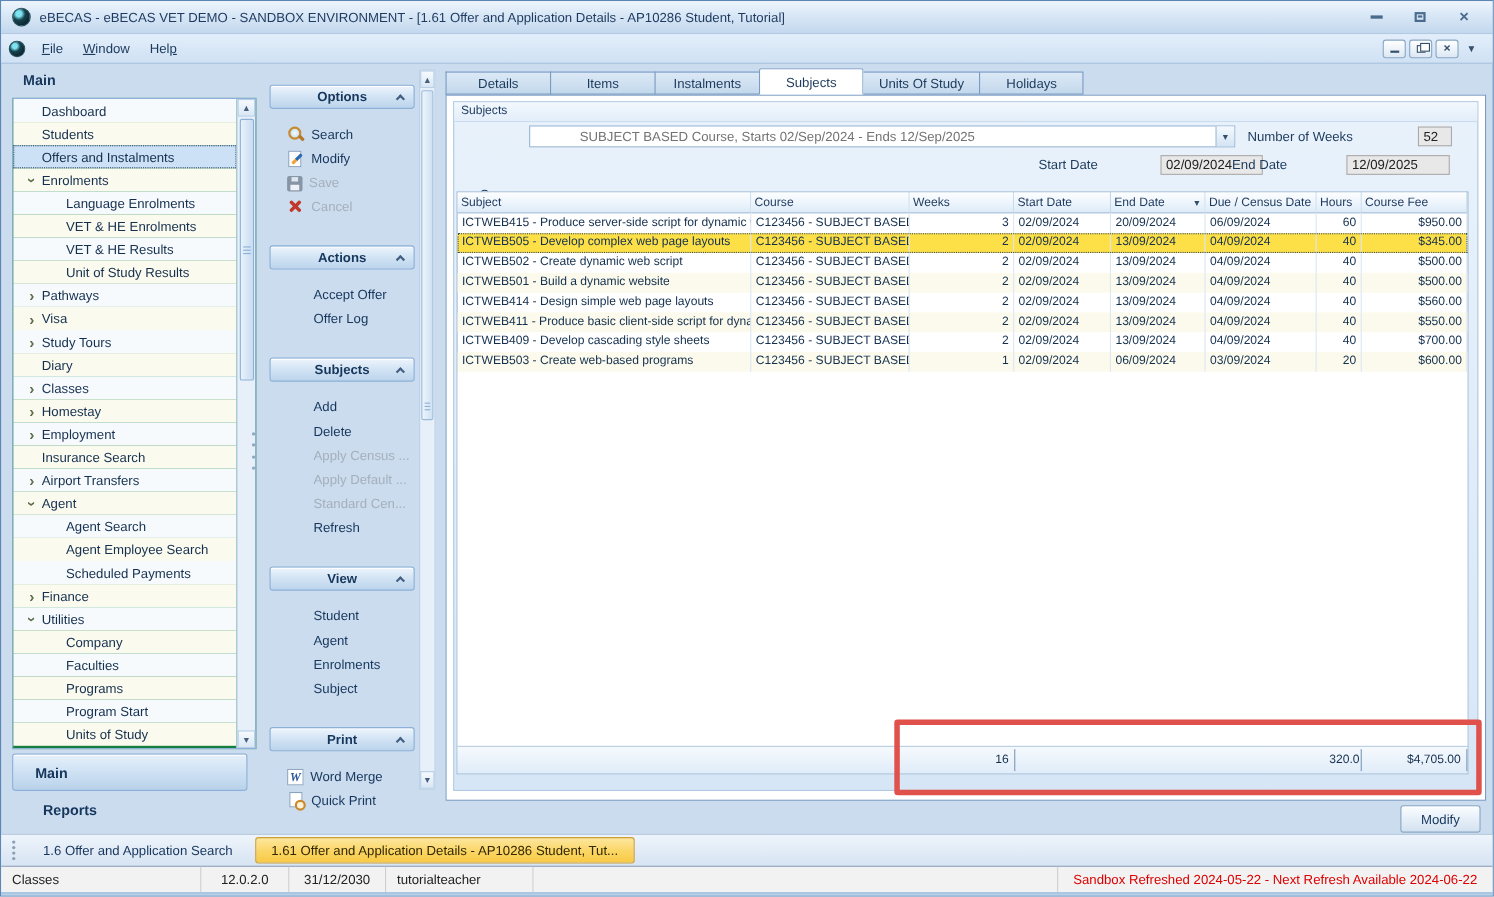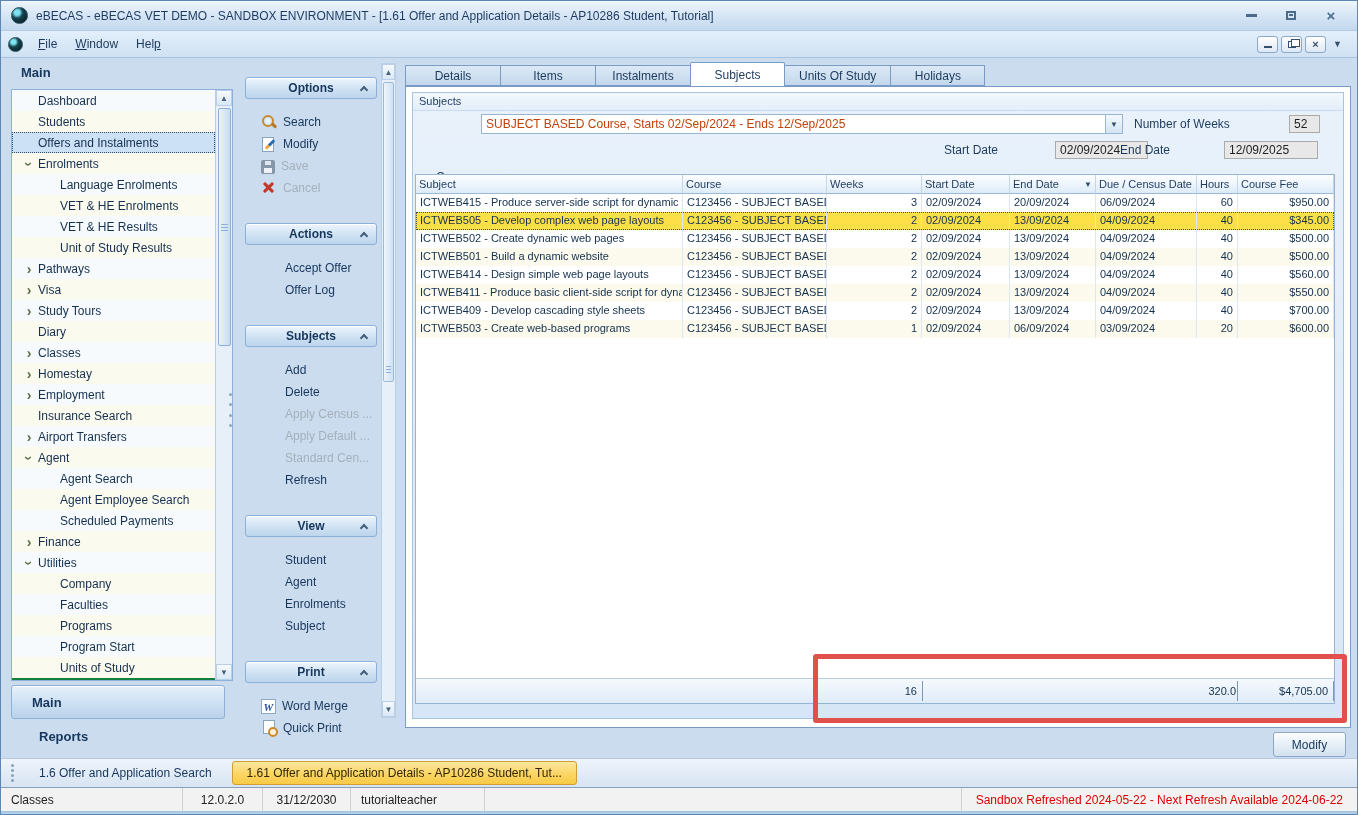--- a/index.html
+++ b/index.html
@@ -90,21 +90,21 @@
   .tab:last-child{border-right:1px solid #7a9cc4;}
   .tab.active{height:24px;background:#fff;border-right:1px solid #7a9cc4;border-bottom:none;border-top-left-radius:2px;border-top-right-radius:2px;font-size:12px;}
   .tab.active + .tab{border-left:none;}
 
   
   .content-window{position:absolute;left:404px;top:85px;width:946px;height:642px;background:#fff;border:1px solid #7a9cc4;z-index:2;}
   .groupbox{position:absolute;left:6px;top:5px;right:6px;bottom:8px;border:1px solid #a7c4e0;background:linear-gradient(#e9f2fb,#d7e6f6);}
   .gcaption{height:18px;padding:2px 0 0 6px;font-size:11px;color:#1e3a5f;border-bottom:1px solid #cadcee;background:linear-gradient(#f2f8fd,#e3eefa);}
   .frm-label{position:absolute;font-size:12px;color:#1c3a5c;white-space:nowrap;}
   .combo{position:absolute;left:68px;top:21px;width:642px;height:20px;background:#fff;border:1px solid #98b6d4;display:flex;align-items:center;}
-  .combo .cv{flex:1;font-size:12px;color:#c2410c;padding:0 4px;white-space:nowrap;overflow:hidden;}
+  .combo .cv{flex:1;font-size:12px;color:#737373;padding:0 4px;white-space:nowrap;overflow:hidden;margin-left:41px;}
   .combo .cbtn{width:17px;height:100%;border-left:1px solid #98b6d4;background:linear-gradient(#f4f9fe,#d4e4f3);display:flex;align-items:center;justify-content:center;font-size:8px;color:#33506e;}
   .field{position:absolute;height:18px;background:#e8e8e8;border:1px solid #ababab;font-size:12px;color:#222;display:flex;align-items:center;padding:0 4px;margin-left:48px;}
 
   
   .grid{position:absolute;left:2px;top:81px;width:920px;height:530px;border:1px solid #95b3d2;background:#fff;display:flex;flex-direction:column;}
   .ghead{display:flex;height:19px;flex:0 0 auto;}
   .hcell{background:linear-gradient(#fdfeff,#ecf4fc 55%,#dcebf8);border-right:1px solid #c3d7ea;border-bottom:1px solid #9db9d8;font-size:11px;color:#1e3a5f;padding:2px 3px;white-space:nowrap;overflow:hidden;display:flex;align-items:center;}
   .grows{flex:0 0 auto;}
   .grow{display:flex;height:18px;}
   .grow:nth-of-type(even){background:#fbfaec;}
@@ -577,21 +577,21 @@
               <span class="gcell c1">C123456 - SUBJECT BASED C</span>
               <span class="gcell c2">2</span>
               <span class="gcell c3">02/09/2024</span>
               <span class="gcell c4">13/09/2024</span>
               <span class="gcell c5">04/09/2024</span>
               <span class="gcell c6">40</span>
               <span class="gcell c7">$345.00</span>
             </div>
 
             <div class="grow">
-              <span class="gcell c0">ICTWEB502 - Create dynamic web pages</span>
+              <span class="gcell c0">ICTWEB502 - Create dynamic web script</span>
               <span class="gcell c1">C123456 - SUBJECT BASED C</span>
               <span class="gcell c2">2</span>
               <span class="gcell c3">02/09/2024</span>
               <span class="gcell c4">13/09/2024</span>
               <span class="gcell c5">04/09/2024</span>
               <span class="gcell c6">40</span>
               <span class="gcell c7">$500.00</span>
             </div>
 
             <div class="grow">

